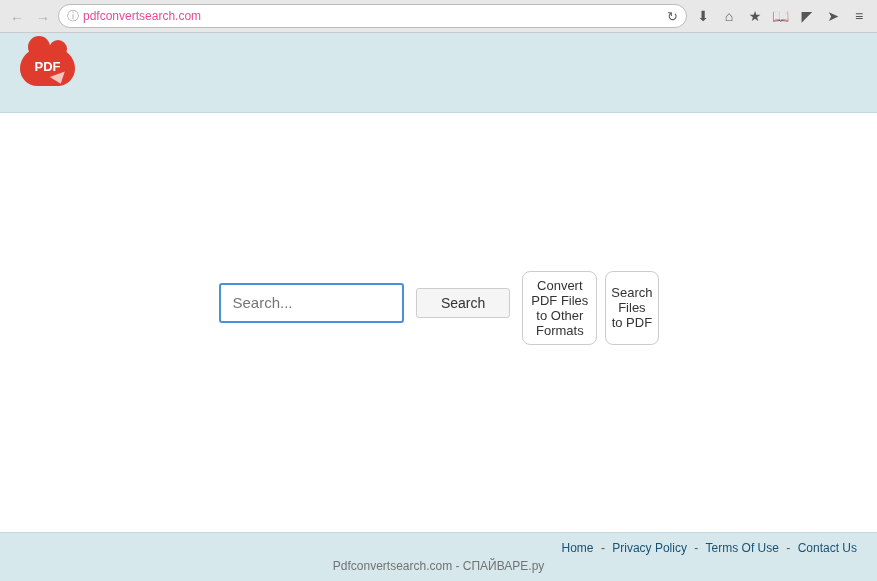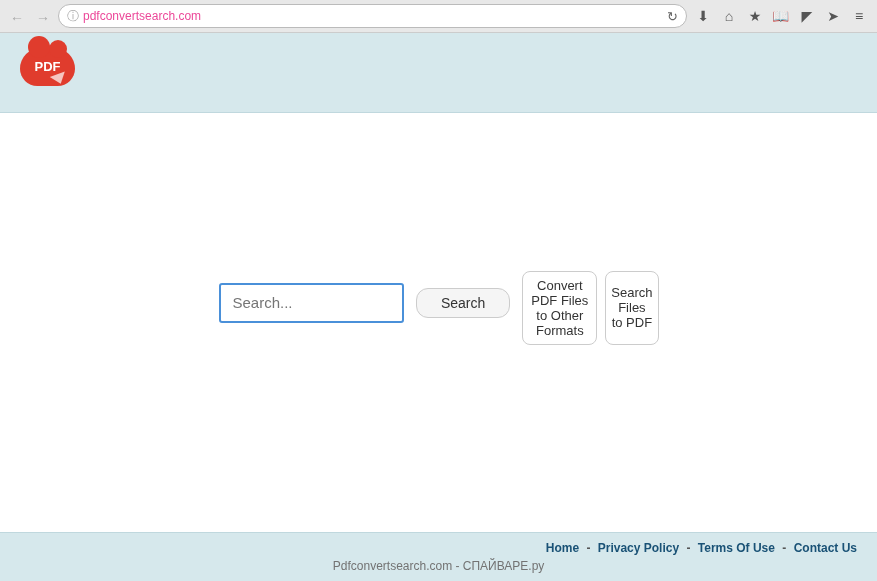--- a/index.html
+++ b/index.html
@@ -175,21 +175,21 @@
       border-radius: 3px;
       padding: 0 12px;
       font-size: 15px;
       outline: none;
       color: #333;
     }
     .search-btn {
       padding: 6px 24px;
       background: #f5f5f5;
       border: 1px solid #ccc;
-      border-radius: 12px;
+      border-radius: 3px;
       font-size: 14px;
       cursor: pointer;
       color: #333;
     }
     .convert-btns {
       display: flex;
       gap: 8px;
       margin-top: 10px;
     }
     .convert-btn {
@@ -206,21 +206,20 @@
     .site-footer {
       background: #d6e8ec;
       border-top: 1px solid #c0d8de;
       padding: 8px 20px;
       flex-shrink: 0;
     }
     .footer-links {
       text-align: right;
       font-size: 12px;
       margin-bottom: 4px;
-      font-weight: bold;
     }
     .footer-links a {
       color: #1a5276;
       text-decoration: none;
     }
     .footer-separator {
       color: #555;
       margin: 0 4px;
     }
     .footer-bottom {

